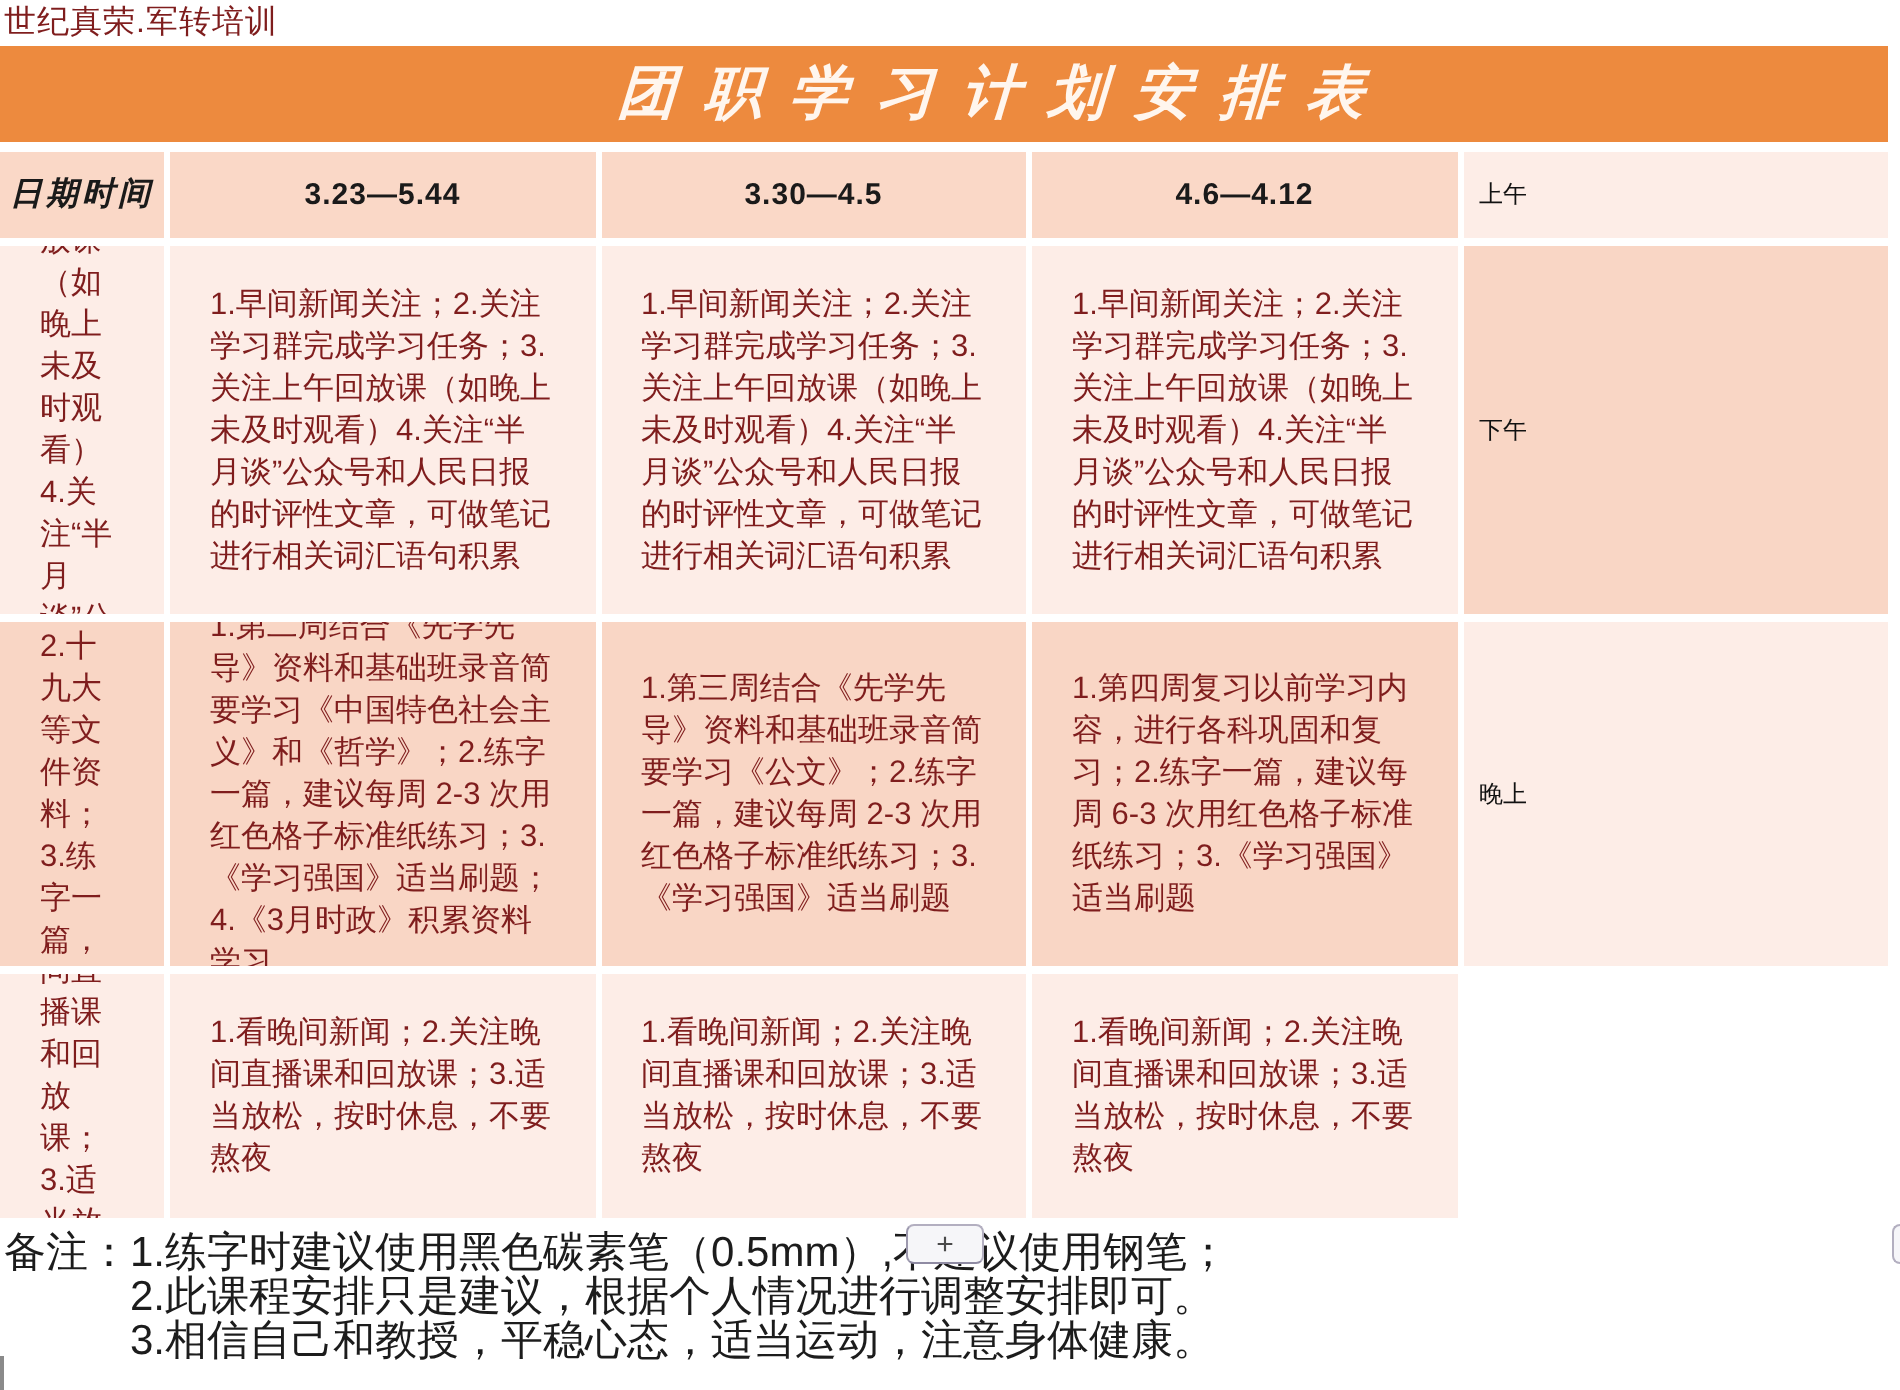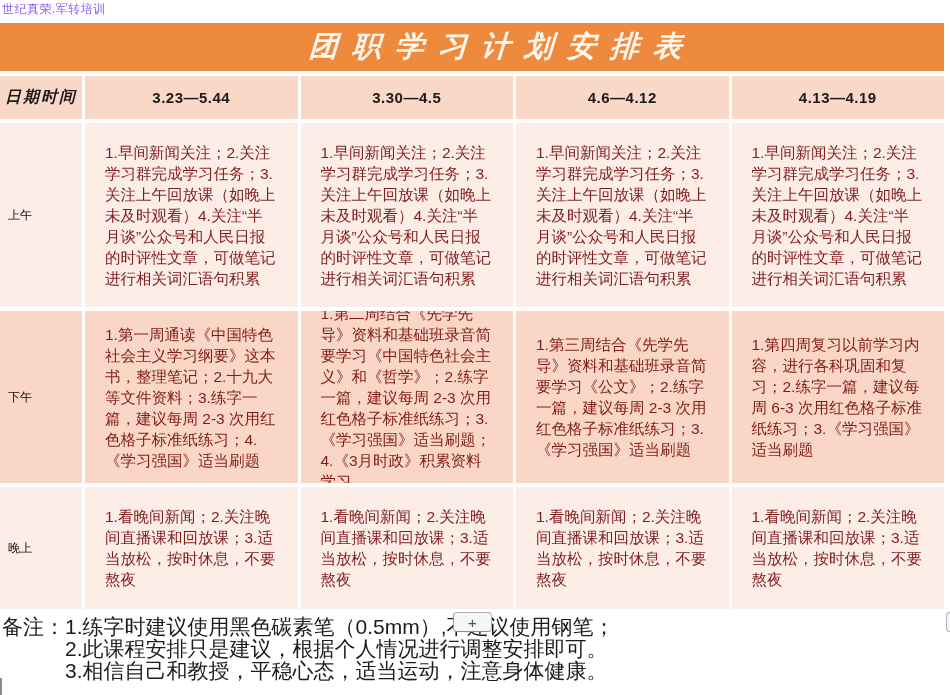--- a/index.html
+++ b/index.html
@@ -1,21 +1,21 @@
 <!DOCTYPE html>
 <html><head>
 <meta charset="utf-8">
 <style>
   * { margin: 0; padding: 0; box-sizing: border-box; }
   html, body { width: 950px; height: 695px; background: #ffffff; overflow: hidden; }
   body { position: relative; font-family: "Liberation Sans", "DejaVu Sans", sans-serif; }
 
   .watermark {
     position: absolute; top: 1px; left: 2px;
-    font-size: 12px; color: #8b5cf6; letter-spacing: 0.5px;
+    font-size: 16px; color: #7f1d1d; letter-spacing: 0.5px;
   }
 
   .banner {
     position: absolute; top: 23px; left: 0; width: 944px; height: 48px;
     background: #ed8a3e;
     display: flex; align-items: center; justify-content: center;
   }
   .banner-title {
     color: #fff6ee; font-size: 29px; font-weight: bold; font-style: italic;
     letter-spacing: 14px; font-family: "DejaVu Serif", serif;
@@ -87,21 +87,20 @@
 <div class="banner">
   <div class="banner-title">团职学习计划安排表</div>
 </div>
 
 <div class="schedule">
 
   <div class="cell hdr-bg corner">日期时间</div>
   <div class="cell hdr-bg col-hdr">3.23—5.44</div>
   <div class="cell hdr-bg col-hdr">3.30—4.5</div>
   <div class="cell hdr-bg col-hdr">4.6—4.12</div>
-  <div class="cell hdr-bg col-hdr">4.13—4.19</div>
 
   <div class="cell light-bg row-label">上午</div>
   <div class="cell light-bg content">1.早间新闻关注；2.关注学习群完成学习任务；3.关注上午回放课（如晚上未及时观看）4.关注“半月谈”公众号和人民日报的时评性文章，可做笔记进行相关词汇语句积累</div>
   <div class="cell light-bg content">1.早间新闻关注；2.关注学习群完成学习任务；3.关注上午回放课（如晚上未及时观看）4.关注“半月谈”公众号和人民日报的时评性文章，可做笔记进行相关词汇语句积累</div>
   <div class="cell light-bg content">1.早间新闻关注；2.关注学习群完成学习任务；3.关注上午回放课（如晚上未及时观看）4.关注“半月谈”公众号和人民日报的时评性文章，可做笔记进行相关词汇语句积累</div>
   <div class="cell light-bg content">1.早间新闻关注；2.关注学习群完成学习任务；3.关注上午回放课（如晚上未及时观看）4.关注“半月谈”公众号和人民日报的时评性文章，可做笔记进行相关词汇语句积累</div>
 
   <div class="cell dark-bg row-label">下午</div>
   <div class="cell dark-bg content">1.第一周通读《中国特色社会主义学习纲要》这本书，整理笔记；2.十九大等文件资料；3.练字一篇，建议每周 2-3 次用红色格子标准纸练习；4.《学习强国》适当刷题</div>
   <div class="cell dark-bg content">1.第二周结合《先学先导》资料和基础班录音简要学习《中国特色社会主义》和《哲学》；2.练字一篇，建议每周 2-3 次用红色格子标准纸练习；3.《学习强国》适当刷题；4.《3月时政》积累资料学习</div>

